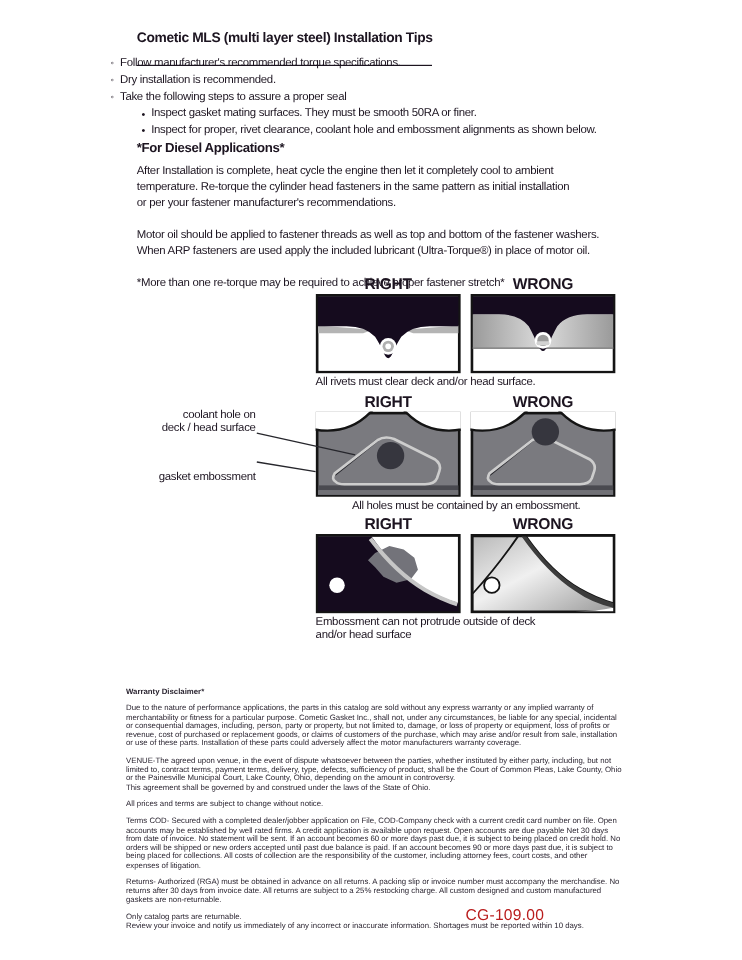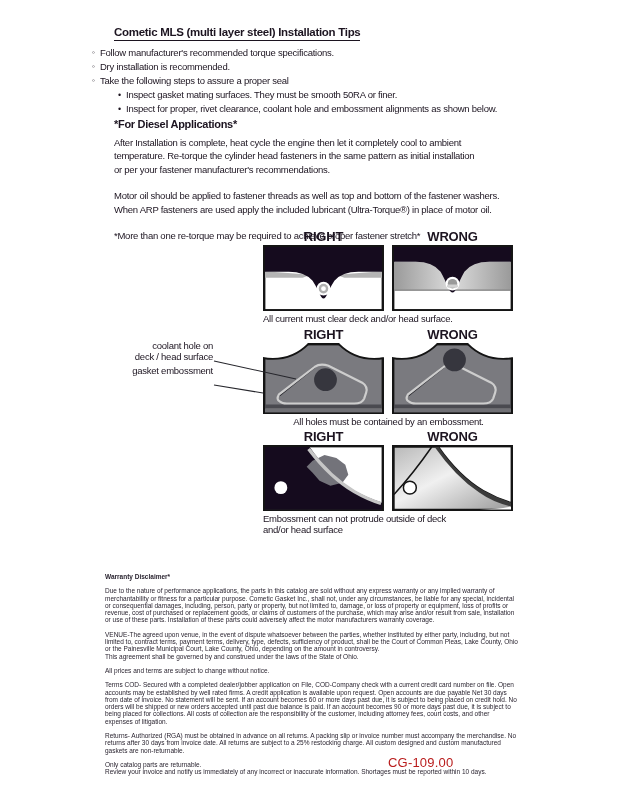--- a/index.html
+++ b/index.html
@@ -4,21 +4,21 @@
 <style>
   html,body { margin:0; padding:0; background:#ffffff; }
   .page {
     position:relative; width:618px; height:800px; background:#ffffff;
     font-family:"Liberation Sans", sans-serif; color:#1c1420; overflow:hidden;
   }
   
   .title {
     position:absolute; left:114px; top:26px; margin:0;
     font-size:11.5px; font-weight:bold; letter-spacing:-0.3px;
-    border-bottom:1.4px solid #1c1420; padding-bottom:2px; white-space:nowrap;
+    border-bottom:1.4px solid #1c1420; padding-bottom:16px; white-space:nowrap;
   }
   
   .tips { position:absolute; left:92px; top:46px; font-size:9.5px; letter-spacing:-0.25px; }
   .tip  { height:14px; line-height:14px; white-space:nowrap; }
   .tip .m1 { display:inline-block; width:8px; font-size:8px; vertical-align:top; }
   .tip.sub { padding-left:26px; }
   .tip .m2 { display:inline-block; width:8px; font-size:9px; vertical-align:top; }
   
   .diesel { position:absolute; left:114px; top:118px; width:420px; font-size:9.5px; letter-spacing:-0.25px; }
   .diesel .dh { font-weight:bold; font-size:11px; letter-spacing:-0.3px; margin:0 0 6px 0; }
@@ -105,26 +105,26 @@
         </defs>
         <rect x="1.2" y="1.2" width="119.6" height="64.6" fill="#ffffff" stroke="#141414" stroke-width="2.4"></rect>
         <rect x="2" y="17" width="118" height="29" fill="url(#g1)"></rect>
         <rect x="2" y="44.8" width="118" height="1.4" fill="#8a8a8a"></rect>
         <path d="M2,2 H120 V17 H98 Q81,17 73,27 Q68,36 66,42 Q63,48 61,48 Q59,48 56,42 Q54,36 49,27 Q41,17 24,17 H2 Z" fill="#150b1e"></path>
         <circle cx="61" cy="39" r="7" fill="#ffffff"></circle>
         <circle cx="61" cy="39" r="4.8" fill="#9a9a9a"></circle>
         <rect x="55.5" y="39.8" width="11" height="3.2" rx="1.5" fill="#d2d2d2"></rect>
       </svg>
     </div>
-    <div class="dg-caption">All current must clear deck and/or head surface.</div>
+    <div class="dg-caption">All rivets must clear deck and/or head surface.</div>
   </div>
 
   <div class="callout" style="left:100px; top:340px">coolant hole on
 deck / head surface</div>
-  <div class="callout" style="left:100px; top:365px">gasket embossment</div>
+  <div class="callout" style="left:100px; top:392px">gasket embossment</div>
 
   <div class="dg" style="top:327px">
     <div class="dg-labels">
       <span>RIGHT</span>
       <span>WRONG</span>
     </div>
     <div class="dg-boxes">
       <svg viewBox="0 0 122 72">
         <rect x="1.2" y="1.2" width="119.6" height="69.6" fill="#7a7a7f" stroke="#141414" stroke-width="2.4"></rect>
         <circle cx="10" cy="-34" r="50" fill="#ffffff" stroke="#141414" stroke-width="2"></circle>

